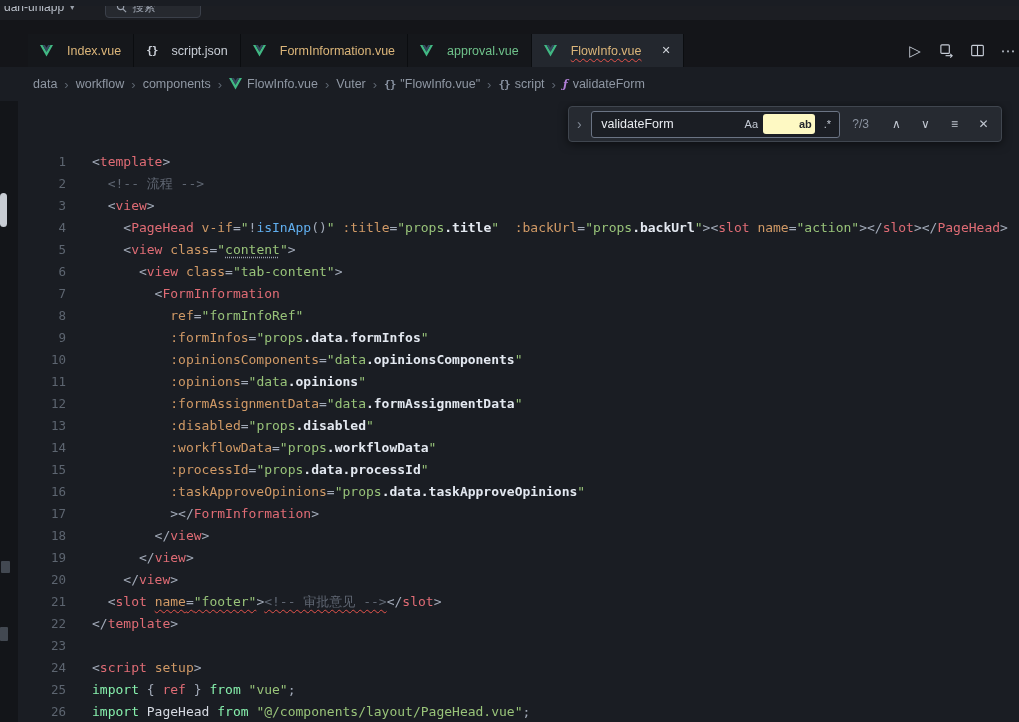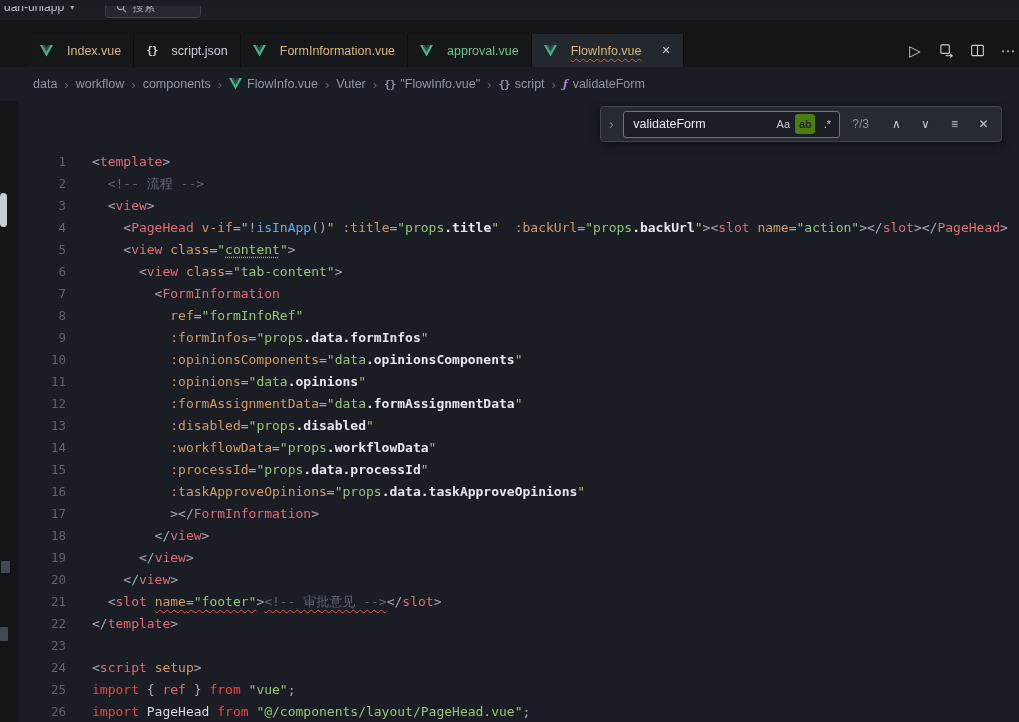--- a/index.html
+++ b/index.html
@@ -47,34 +47,34 @@
     font-family:"DejaVu Sans Mono","DejaVu Sans",monospace;font-size:13px;line-height:22px;white-space:pre;}
   .code-line{display:flex;height:22px;}
   .line-num{width:48px;text-align:right;color:#5d6570;flex:none;font-size:12.5px;cursor:pointer;}
   .line-body{margin-left:26px;text-align:center;}
   .tk-p{color:#a2aab8}
   .tk-t{color:#e06c75}
   .tk-a{color:#d19a66}
   .tk-s{color:#98c379}
   .tk-e{color:#e3e8f0;font-weight:600}
   .tk-c{color:#5f6672}
-  .tk-k{color:#ef4444}
+  .tk-k{color:#86efac}
   .tk-v{color:#e06c75}
   .tk-f{color:#61afef}
   .tk-x{color:#d6dae2}
   .dec-w{text-decoration:underline wavy #e5534b;text-decoration-thickness:1px;text-underline-offset:3px;}
   .dec-d{text-decoration:underline dotted #9aa2ad;text-underline-offset:3px;}
   
   .find-widget{position:absolute;top:5px;right:17px;height:34px;background:#262a31;border:1px solid #40464f;
     border-radius:4px;display:flex;align-items:center;box-shadow:0 2px 10px rgba(0,0,0,.55);padding:0 6px 0 4px;gap:6px;}
   .find-collapse{color:#828a96;font-size:14px;width:12px;text-align:center;cursor:pointer;}
   .find-input-box{display:flex;align-items:center;background:#1b1e24;border:1px solid #6b7484;border-radius:3px;height:25px;padding:0 2px;gap:2px;}
   .find-text{background:transparent;border:none;outline:none;color:#e8ebf0;font-size:12.5px;width:136px;padding-left:7px;font-family:"Liberation Sans",sans-serif;}
   .toggle{width:20px;height:20px;display:flex;align-items:center;justify-content:center;color:#c2c8d2;font-size:11px;border-radius:3px;cursor:pointer;}
-  .toggle.active{background:#4d7c0f;color:#23262c;font-weight:700;}
+  .toggle.active{background:#fef9c3;color:#23262c;font-weight:700;padding-left:32px;}
   .find-count{color:#8b93a0;font-size:12px;margin:0 10px 0 6px;}
   .find-nav{width:23px;text-align:center;color:#c2c8d2;font-size:12px;cursor:pointer;}
   svg{display:block;}
 </style>
 </head>
 <body>
 
 <div class="app">
 
   <div class="titlebar">

